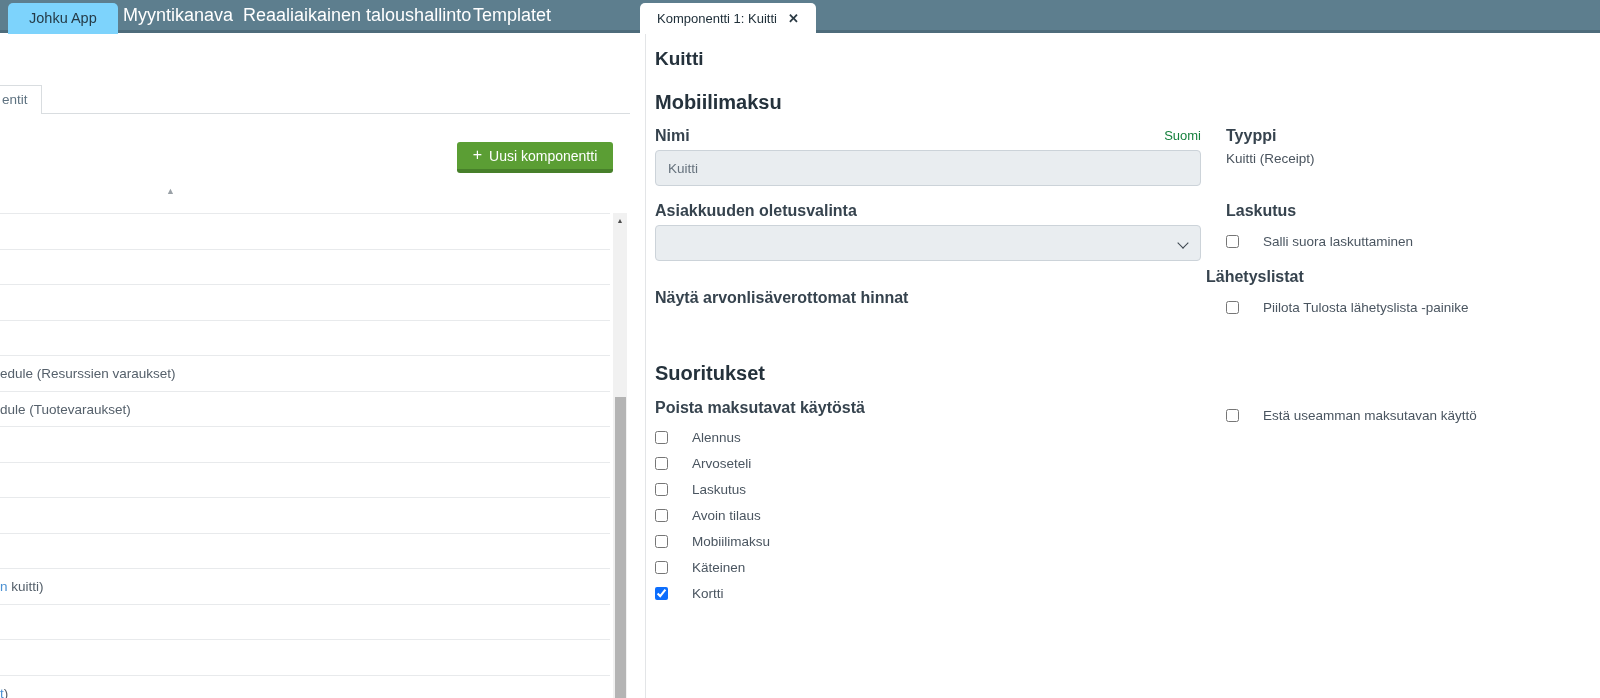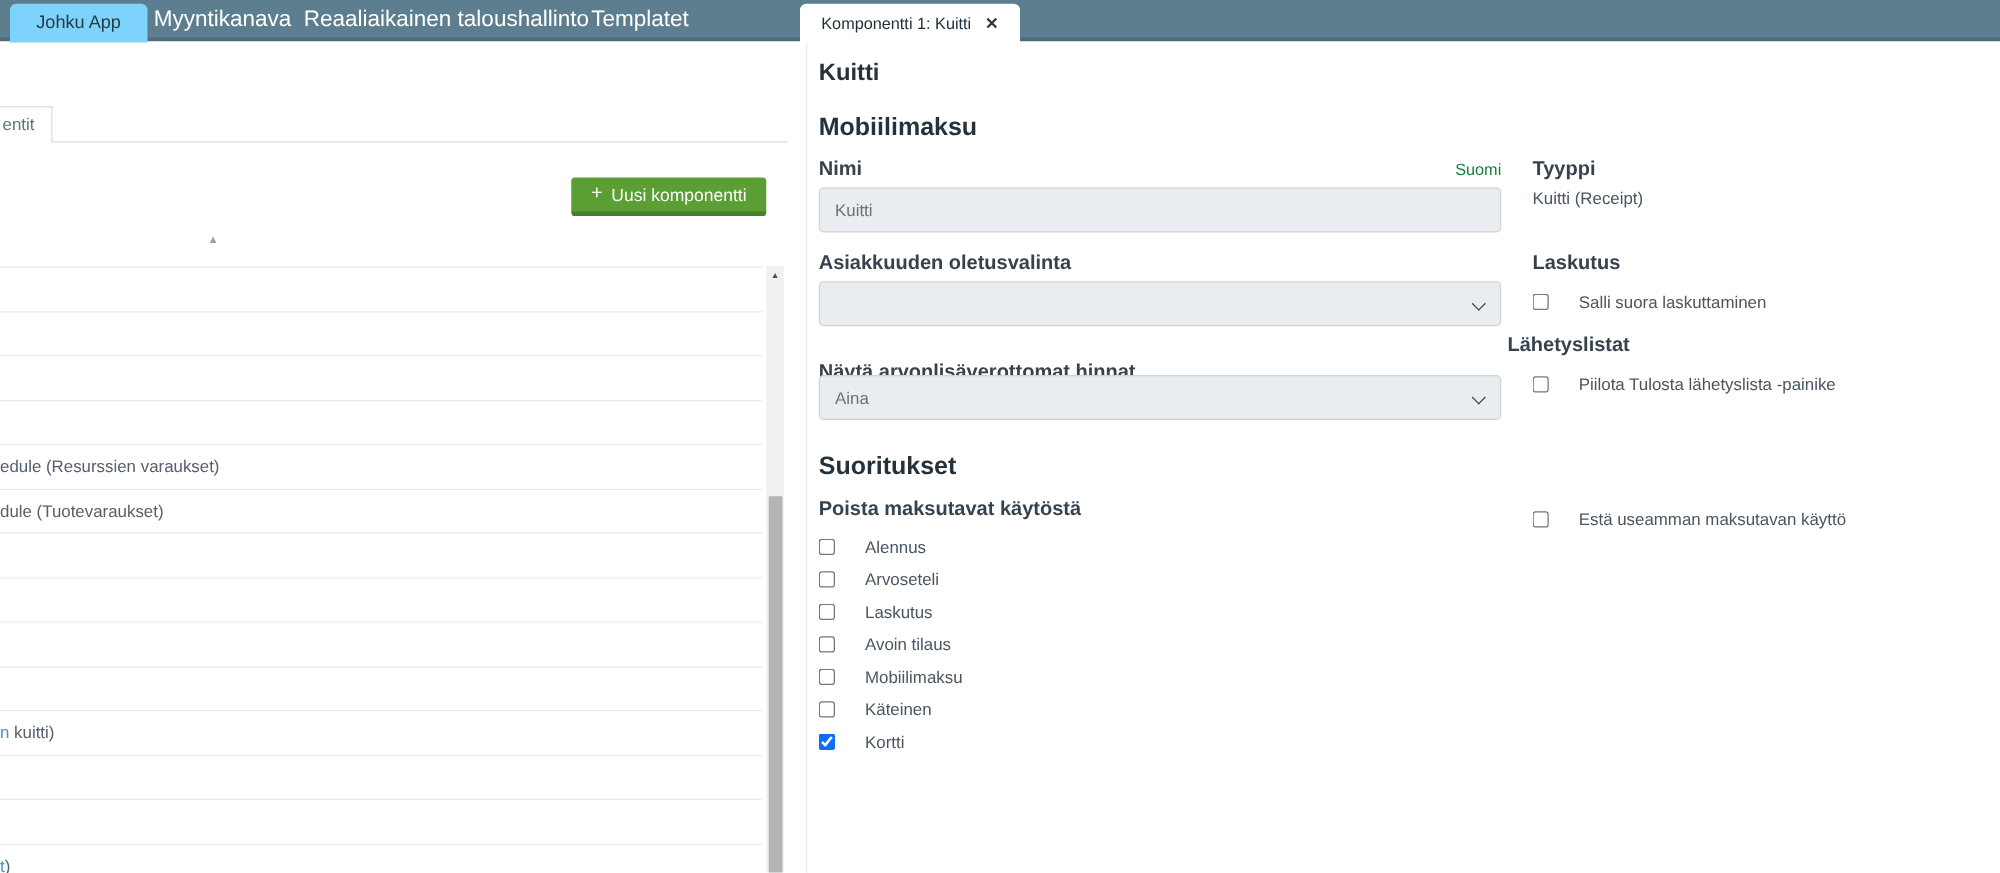--- a/index.html
+++ b/index.html
@@ -156,24 +156,20 @@
     <span>Kuitti</span>
   </div>
 
   <div class="lbl-b" style="left:9px; top:169px;">Asiakkuuden oletusvalinta</div>
   <div class="fld sel" style="top:192px;">
     <span></span>
     <span class="chev"></span>
   </div>
 
   <div class="lbl-b" style="left:9px; top:256px;">Näytä arvonlisäverottomat hinnat</div>
-  <div class="fld sel" style="top:267px;">
-    <span>Aina</span>
-    <span class="chev"></span>
-  </div>
 
   <div class="h2" style="top:329px;">Suoritukset</div>
   <div class="lbl-b" style="left:9px; top:366px;">Poista maksutavat käytöstä</div>
   <div class="paylist" id="paylist">
       <div class="cbrow">
         <input type="checkbox" style="">
         <span>Alennus</span>
       </div>
       <div class="cbrow">
         <input type="checkbox" style="">

